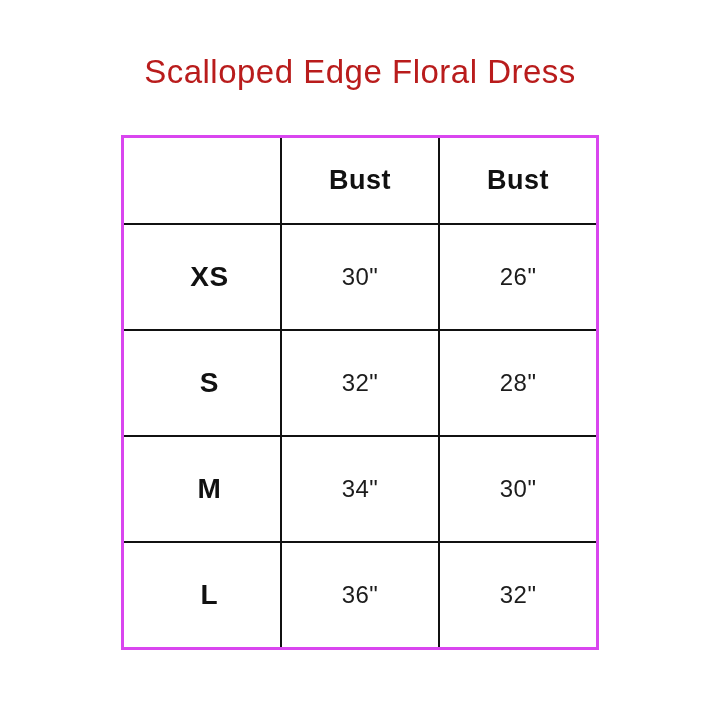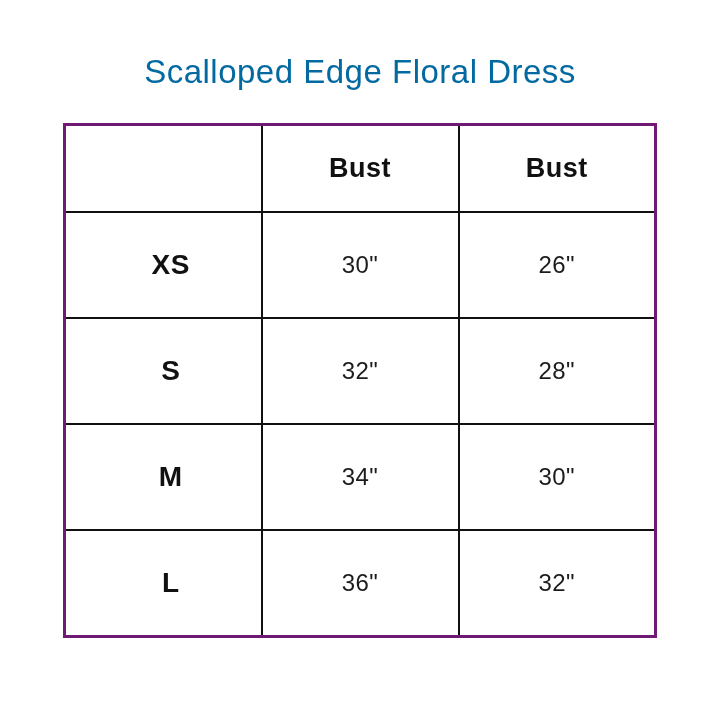--- a/index.html
+++ b/index.html
@@ -19,28 +19,28 @@
     overflow: hidden;
   }
   .title {
     margin: 0;
     height: 40px;
     line-height: 40px;
     text-align: center;
     font-size: 33px;
     font-weight: 400;
     letter-spacing: 0.5px;
-    color: #0369a1;
+    color: #b91c1c;
   }
   .size-table {
-    margin: 31px auto 0 auto;
-    width: 594px;
+    margin: 43px auto 0 auto;
+    width: 478px;
     border-collapse: collapse;
     table-layout: fixed;
-    border: 3px solid #701a75;
+    border: 3px solid #d946ef;
   }
   .size-table th,
   .size-table td {
     border: 2px solid #111111;
     text-align: center;
     vertical-align: middle;
     background: #ffffff;
   }
   .size-table thead th {
     height: 83px;

